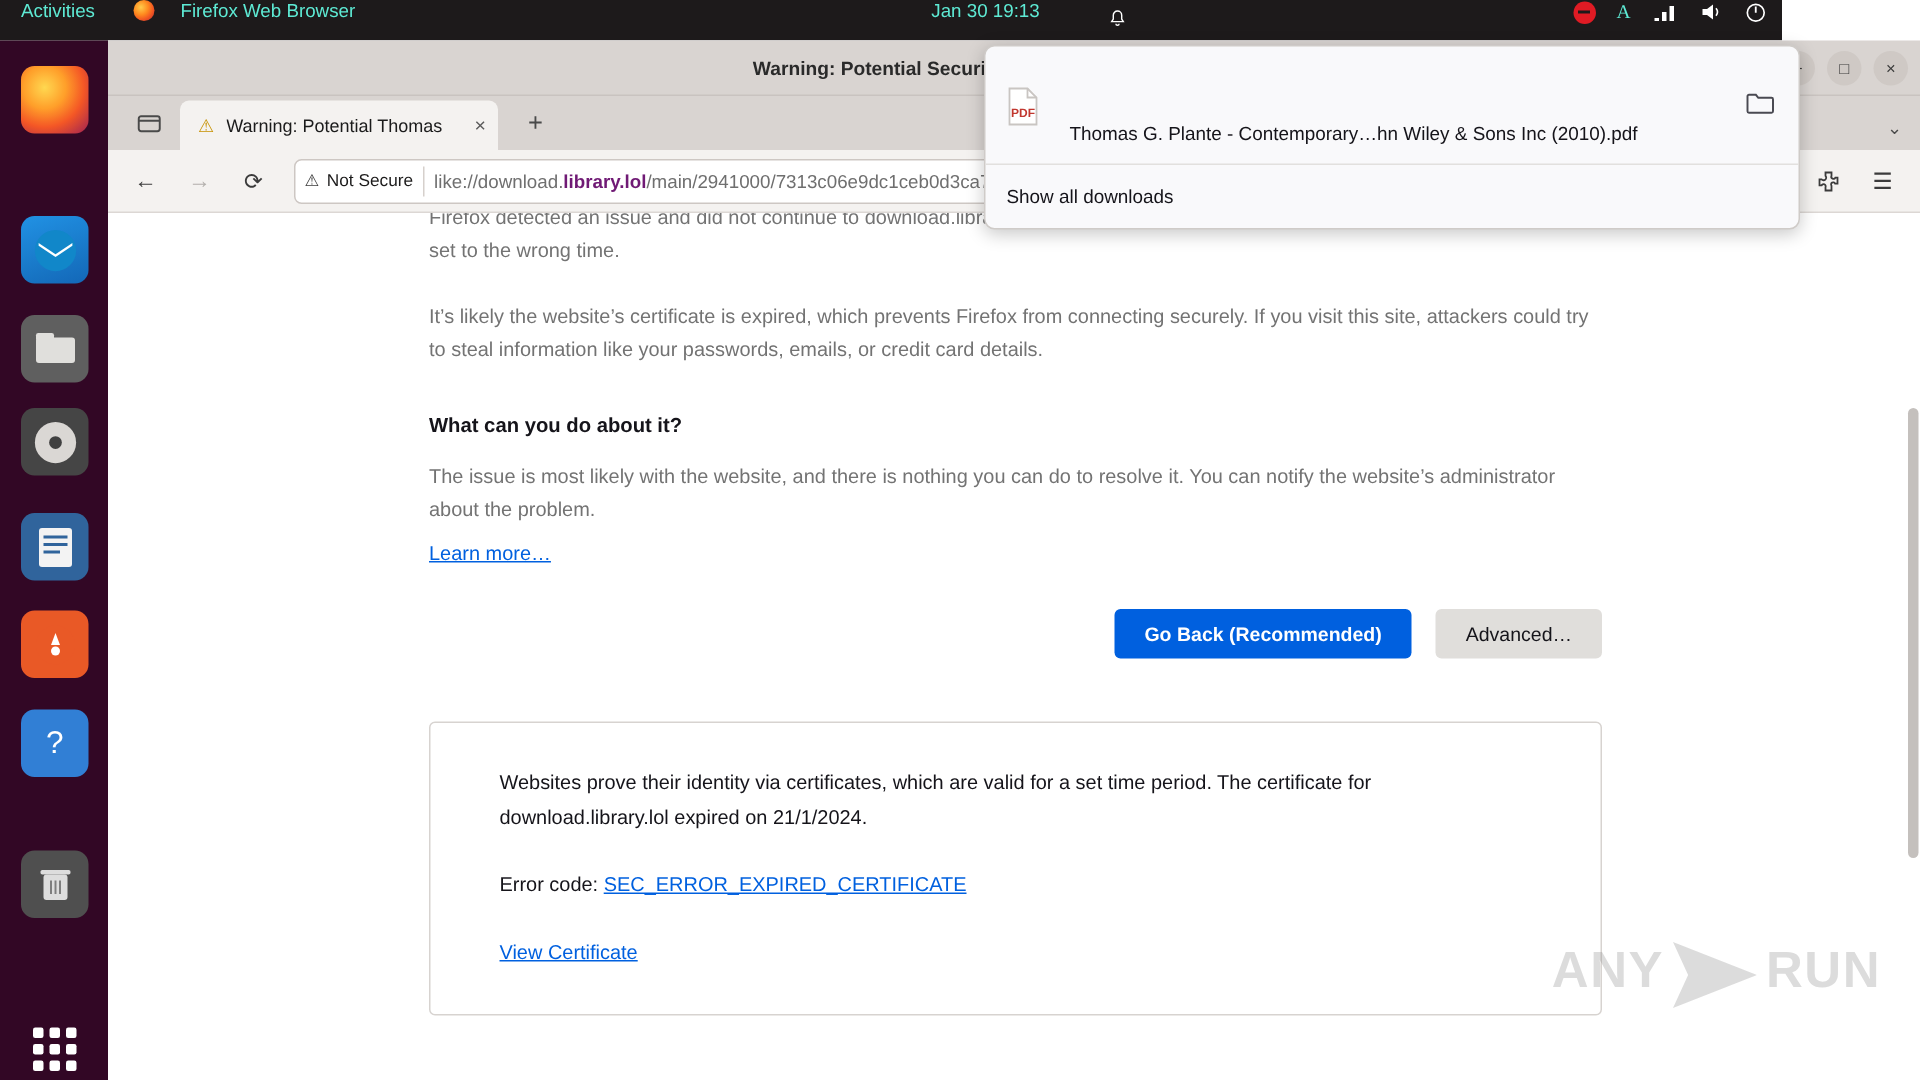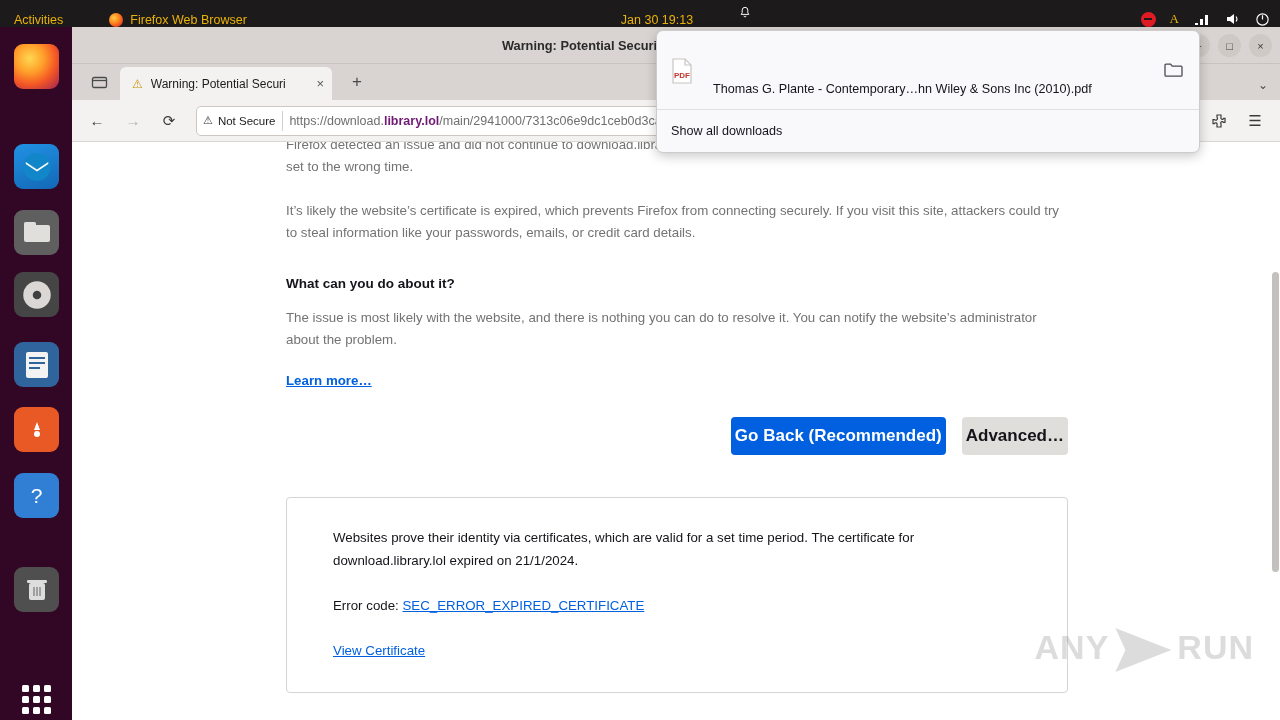--- a/index.html
+++ b/index.html
@@ -6,27 +6,27 @@
   html, body {
     width: 1280px; height: 720px;
     overflow: hidden;
     font-family: "Liberation Sans", sans-serif;
     background: #fff;
   }
   body { position: relative; }
 
   
   #topbar {
-    position: absolute; top: 0; left: 0; width: 1280px; height: 27px;
-    background: #1d1a1b; color: #eab308;
+    position: absolute; top: 0; left: 0; width: 1188px; height: 27px;
+    background: #1d1a1b; color: #5eead4;
     font-size: 12.5px;
-    display: flex; align-items: flex-end;
+    display: flex; align-items: flex-start;
   }
   #topbar .activities { margin-left: 14px; font-size: 12.5px; }
-  #topbar .ffgroup { display: flex; align-items: center; gap: 7px; margin-left: 46px; }
+  #topbar .ffgroup { display: flex; align-items: center; gap: 17px; margin-left: 26px; }
   #topbar .ffgroup .ffmini {
     width: 14px; height: 14px; border-radius: 50%;
     background: radial-gradient(circle at 35% 35%, #ffcb4b 0%, #ff8b1f 38%, #f35a21 62%, #b5232f 100%);
     display: inline-block;
   }
   #topbar .clock {
     position: absolute; left: 0; width: 1280px; text-align: center;
     pointer-events: none; font-size: 12.5px;
   }
   #topbar .clock span { position: relative; margin-left: 34px; }
@@ -137,25 +137,25 @@
   
   #content {
     position: relative; height: 578px; background: #ffffff; overflow: hidden;
   }
   .pagewrap { padding: 0 0 0 214px; }
   .ptext { font-size: 13.3px; color: #737373; line-height: 22px; max-width: 782px; }
   .ph { font-size: 13.5px; font-weight: bold; color: #15141a; }
   .plink { color: #0060df; text-decoration: underline; font-size: 13.3px; }
   .btnrow { display: flex; gap: 16px; justify-content: flex-end; max-width: 782px; margin-top: 28px; }
   .btn {
-    font-size: 17px; border-radius: 4px; padding: 9px 4px; border: none;
+    font-size: 13px; border-radius: 4px; padding: 9px 20px; border: none;
     font-family: "Liberation Sans", sans-serif;
   }
   .btn.primary { background: #0060df; color: #ffffff; font-weight: bold; }
-  .btn.secondary { background: #e0dedb; color: #15141a; font-weight: bold; }
+  .btn.secondary { background: #e0dedb; color: #15141a; font-weight: normal; }
 
   #certbox {
     margin-top: 42px; max-width: 782px; border: 1px solid #d7d3d0; border-radius: 4px;
     padding: 28px 46px 30px 46px; color: #15141a; font-size: 13.3px; line-height: 23px;
   }
   #certbox .row { margin-bottom: 22px; }
   #certbox a { color: #0060df; text-decoration: underline; }
 
   
   #dlpanel {
@@ -308,38 +308,38 @@
 
   <div id="tabstrip">
     <div class="tab-listbtn">
       <svg width="17" height="17" viewBox="0 0 17 17">
         <rect x="1.5" y="3.5" width="14" height="10" rx="1.6" fill="none" stroke="#4a4a4a" stroke-width="1.3"></rect>
         <path d="M1.5 6.5h14" stroke="#4a4a4a" stroke-width="1.3"></path>
       </svg>
     </div>
     <div class="tab">
       <span class="warnico">⚠</span>
-      <span class="label">Warning: Potential Securi</span>
+      <span class="label">Warning: Potential Thomas</span>
       <span class="closex">×</span>
     </div>
     <div class="newtab">+</div>
     <div class="tabs-chevron">⌄</div>
   </div>
 
   <div id="navbar">
     <div class="navbtn">←</div>
     <div class="navbtn disabled">→</div>
     <div class="navbtn">⟳</div>
 
     <div id="urlbar">
       <span class="notsecure">
         <span class="warnico">⚠</span>
         <span>Not Secure</span>
       </span>
-      <span id="urltext"><span>https://download.</span><b>library.lol</b><span>/main/2941000/7313c06e9dc1ceb0d3ca7741f8558828/Th</span></span>
+      <span id="urltext"><span>like://download.</span><b>library.lol</b><span>/main/2941000/7313c06e9dc1ceb0d3ca7741f8558828/Th</span></span>
       <span class="star">☆</span>
     </div>
 
     <div class="navbtn">
       <svg width="17" height="17" viewBox="0 0 17 17">
         <path d="M2 4.2c0-1 .7-1.7 1.6-1.7h9.8c.9 0 1.6.7 1.6 1.7v3.6c0 3.8-3.1 6.6-6.5 6.6S2 11.6 2 7.8z" fill="none" stroke="#3b3b3b" stroke-width="1.3"></path>
         <path d="M5.2 6.8L8.5 9.8 11.8 6.8" fill="none" stroke="#3b3b3b" stroke-width="1.5"></path>
       </svg>
     </div>
     <div class="dlbtn">
@@ -355,21 +355,21 @@
     </div>
     <div class="navbtn">☰</div>
   </div>
 
   <div id="content">
     <div class="pagewrap">
       <div class="ptext" style="margin-top:-8px;">Firefox detected an issue and did not continue to download.library.lol. The website is either misconfigured or your computer clock is set to the wrong time.</div>
       <div class="ptext" style="margin-top:22px;">It’s likely the website’s certificate is expired, which prevents Firefox from connecting securely. If you visit this site, attackers could try to steal information like your passwords, emails, or credit card details.</div>
       <div class="ph" style="margin-top:32px;">What can you do about it?</div>
       <div class="ptext" style="margin-top:16px;">The issue is most likely with the website, and there is nothing you can do to resolve it. You can notify the website’s administrator about the problem.</div>
-      <a class="plink" href="#" style="display:inline-block;margin-top:22px;font-weight:bold;">Learn more…</a>
+      <a class="plink" href="#" style="display:inline-block;margin-top:10px;">Learn more…</a>
 
       <div class="btnrow">
         <button class="btn primary">Go Back (Recommended)</button>
         <button class="btn secondary">Advanced…</button>
       </div>
 
       <div id="certbox">
         <div class="row">Websites prove their identity via certificates, which are valid for a set time period. The certificate for download.library.lol expired on 21/1/2024.</div>
         <div class="row"><span>Error code: </span><a href="#">SEC_ERROR_EXPIRED_CERTIFICATE</a></div>
         <div><a href="#">View Certificate</a></div>

